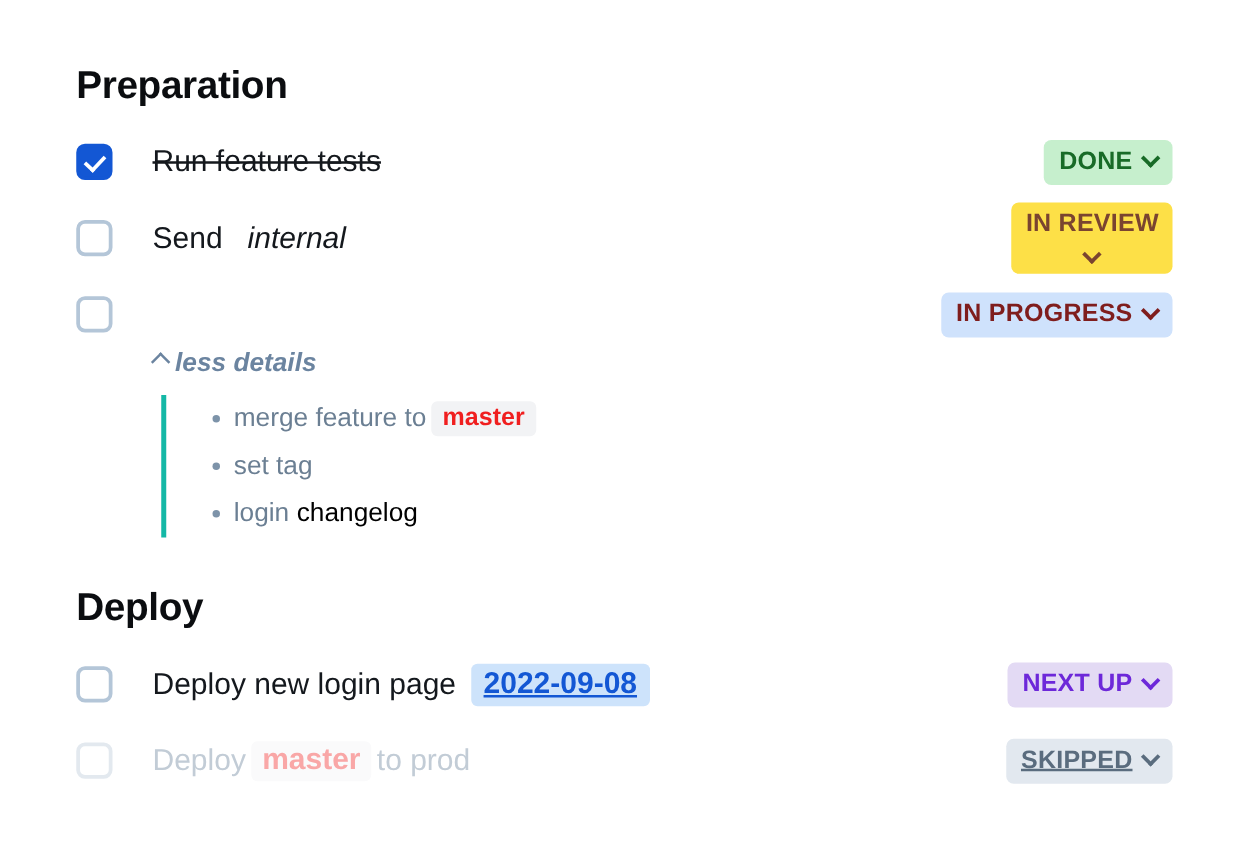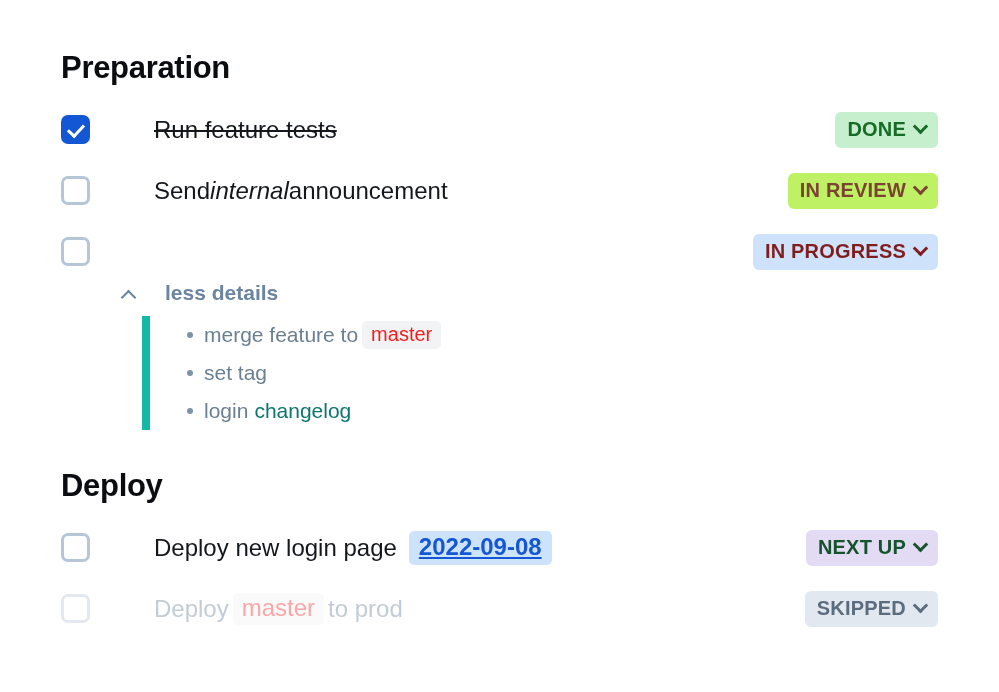--- a/index.html
+++ b/index.html
@@ -39,21 +39,20 @@
   .task-row {
     display: flex;
     align-items: center;
     height: 61px;
   }
   .task-main {
     display: flex;
     align-items: center;
     flex: 1 1 auto;
     min-width: 0;
-    gap: 32px;
   }
 
   
   .checkbox {
     flex: 0 0 auto;
     width: 29px;
     height: 29px;
     border-radius: 7px;
     box-sizing: border-box;
     border: 3px solid #b4c6d8;
@@ -85,40 +84,40 @@
     font-size: 24px;
     line-height: 30px;
     color: #14181d;
     white-space: nowrap;
     display: flex;
     align-items: center;
   }
   .task-label .txt { display: inline; }
   .task-label.struck .txt { text-decoration: line-through; text-decoration-thickness: 2px; }
   .task-label.dim { color: #c2ccd6; }
-  .it { font-style: italic; }
+  .it { font-style: italic; padding-left: 20px; }
   .bd { font-weight: bold; }
 
   
   .mention {
     display: inline-block;
     background: #1450d2;
     color: #ffffff;
     font-size: 22px;
     font-weight: bold;
     border-radius: 999px;
     padding: 5px 15px 7px;
     margin-left: 14px;
     line-height: 24px;
   }
   .code {
     display: inline-block;
     background: #f2f3f5;
     color: #f01f1f;
-    font-weight: normal;
+    font-weight: bold;
     font-size: 22px;
     border-radius: 5px;
     padding: 1px 9px 3px;
     margin: 0 4px;
     line-height: 26px;
   }
   .code.dim { color: #f9a7a7; background: #fafafb; }
   .code.inline-lg { font-size: 24px; line-height: 28px; }
   .date-chip {
     display: inline-block;
@@ -126,21 +125,21 @@
     color: #1357d4;
     font-weight: bold;
     font-size: 24px;
     border-radius: 5px;
     padding: 2px 10px 4px;
     margin-left: 12px;
     line-height: 28px;
     text-decoration: underline;
   }
   .link {
-    color: #0f766e;
+    color: #000000;
     margin-left: 6px;
   }
 
   
   .badge {
     flex: 0 0 auto;
     display: inline-flex;
     align-items: center;
     gap: 8px;
     font-size: 20px;
@@ -163,61 +162,61 @@
     position: absolute;
     left: 1px;
     top: 1px;
     width: 8px;
     height: 8px;
     border: solid currentColor;
     border-width: 0 3px 3px 0;
     transform: rotate(45deg);
   }
   .badge-done      { background: #c6efcd; color: #186b27; }
-  .badge-review    { background: #bef264; color: #7a4430; }
+  .badge-review    { background: #fde047; color: #7a4430; flex-direction: column; }
   .badge-progress  { background: #cfe2fc; color: #7f1d1d; }
-  .badge-next      { background: #e3daf4; color: #14532d; text-align: right; }
-  .badge-skipped   { background: #e2e8ef; color: #5a6c7e; }
+  .badge-next      { background: #e3daf4; color: #6d28d9; text-align: right; }
+  .badge-skipped   { background: #e2e8ef; color: #5a6c7e; text-decoration: underline; }
 
   
   .details-block {
     padding-left: 61px;
     margin-top: -4px;
   }
   .details-toggle {
     display: flex;
-    align-items: center;
-    gap: 29px;
+    gap: 4px;
     color: #6b84a0;
     font-size: 21px;
     font-weight: bold;
     line-height: 26px;
     height: 30px;
+    font-style: italic;
   }
   .caret-up {
     display: inline-block;
     width: 14px;
     height: 14px;
     position: relative;
     top: 2px;
   }
   .caret-up::before {
     content: "";
     position: absolute;
     left: 1px;
     top: 4px;
     width: 9px;
     height: 9px;
     border: solid #6b84a0;
     border-width: 2.5px 0 0 2.5px;
     transform: rotate(45deg);
   }
   .details-list {
-    border-left: 8px solid #14b8a6;
-    margin: 8px 0 0 20px;
+    border-left: 4px solid #14b8a6;
+    margin: 8px 0 0 7px;
     padding: 0 0 0 0;
     list-style: none;
   }
   .details-list li {
     display: flex;
     align-items: center;
     height: 38px;
     padding-left: 54px;
     position: relative;
     font-size: 21px;
@@ -259,21 +258,20 @@
       <span class="chev"></span>
     </div>
   </div>
 
   <div class="task-row">
     <div class="task-main">
       <div class="checkbox"></div>
       <div class="task-label">
         <span class="txt">Send </span>
           <span class="txt it">internal</span>
-          <span class="txt"> announcement</span>
       </div>
     </div>
     <div class="badge badge-review">
       <span>IN REVIEW</span>
       <span class="chev"></span>
     </div>
   </div>
 
   <div class="task-row">
     <div class="task-main">

